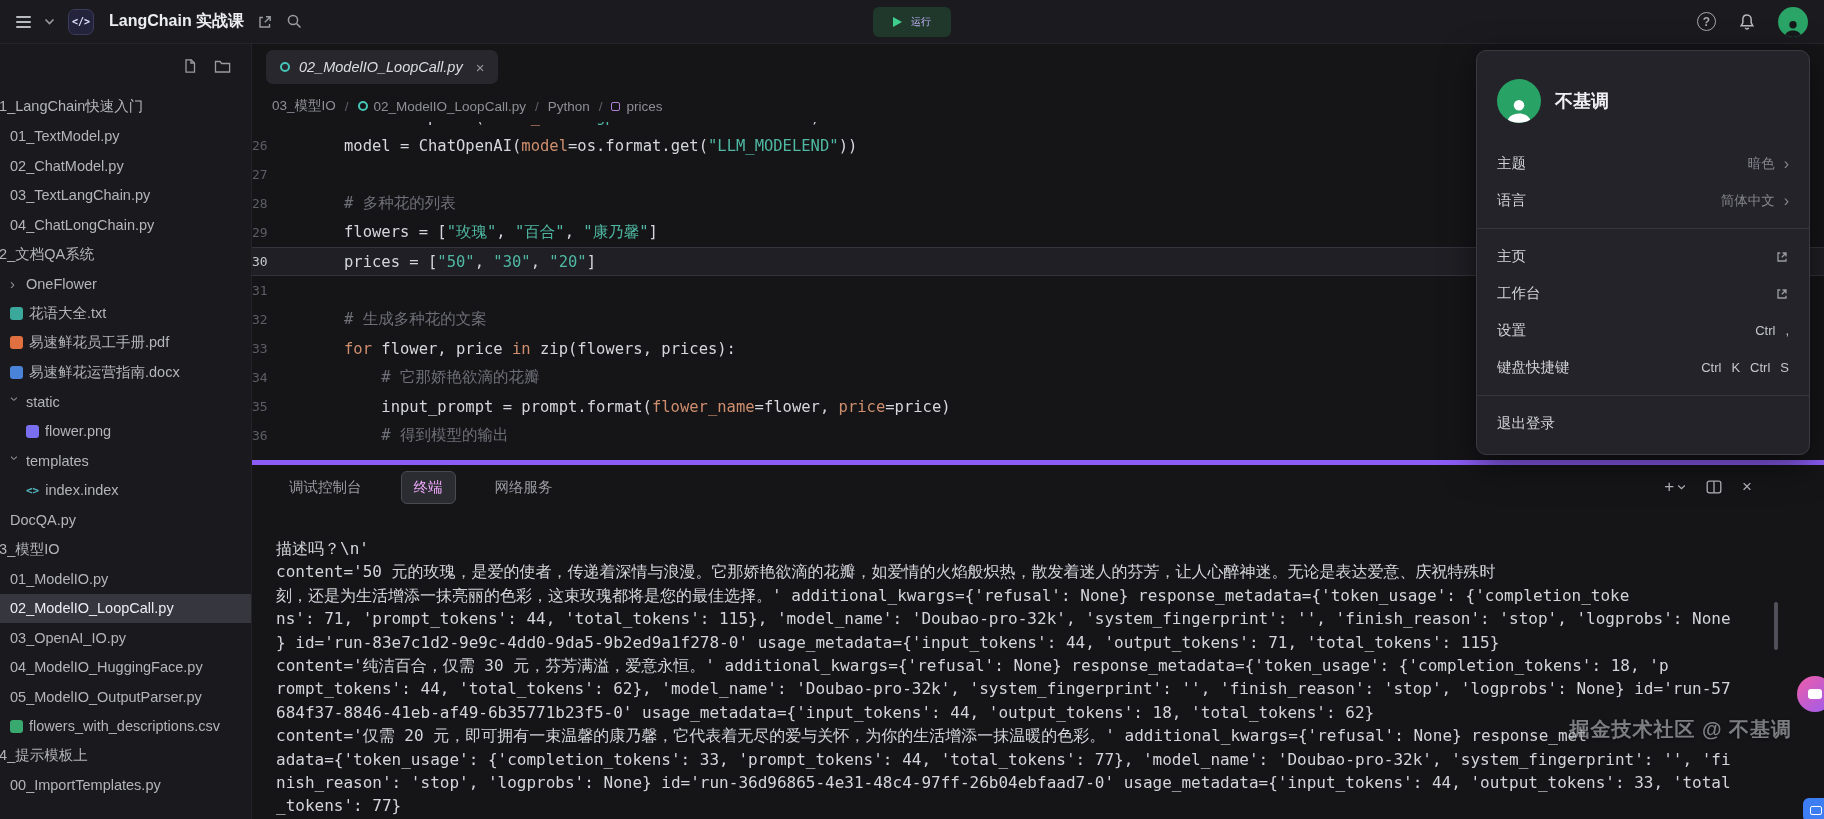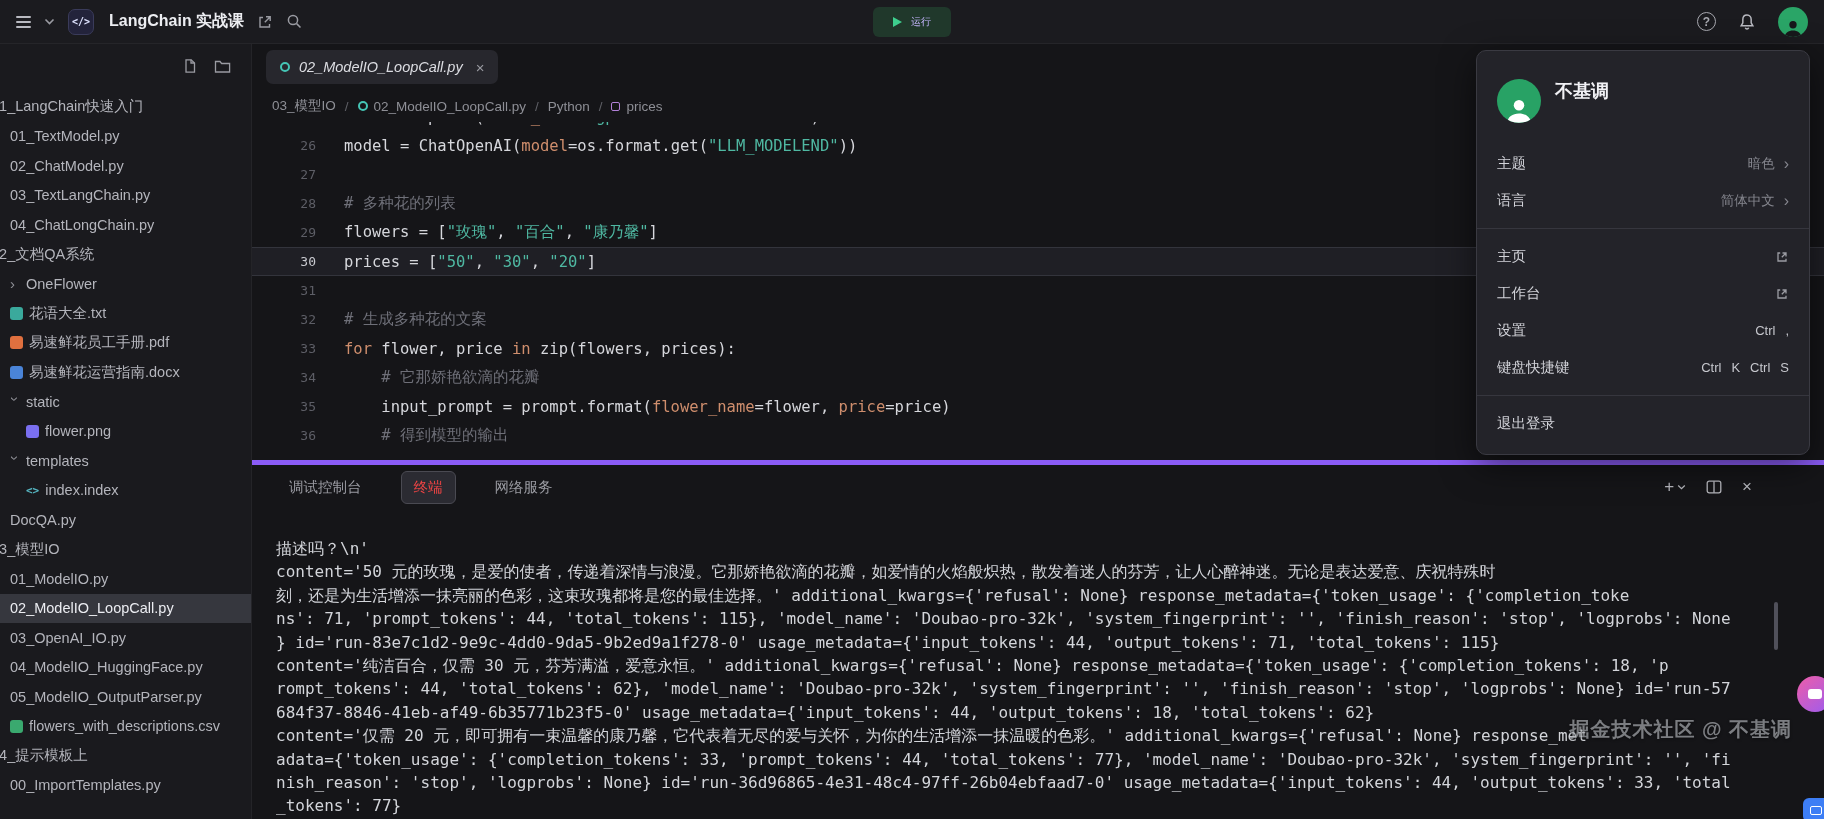--- a/index.html
+++ b/index.html
@@ -66,50 +66,50 @@
   .tab-close{color:#9a9ba2;font-size:15px;margin-left:4px;cursor:pointer}
   .breadcrumbs{height:32px;flex:none;display:flex;align-items:center;gap:9px;
                padding-left:20px;font-size:13.5px;color:#8e8f96}
   .bc-item{display:flex;align-items:center;gap:6px;cursor:pointer}
   .bc-symbol{width:9px;height:9px;border:1.5px solid #b180d7;border-radius:2px;flex:none}
   .bc-sep{color:#5f6066}
   .code-viewport{height:338px;flex:none;overflow:hidden;
                  font-family:"DejaVu Sans Mono",monospace;font-size:15.5px}
   .code-line{height:29px;display:flex;align-items:center}
   #code-lines .code-line:first-child{margin-top:-20px}
-  .gutter{width:64px;text-align:right;font-size:13px;color:#5d5e66;flex:none}
+  .gutter{width:64px;text-align:left;font-size:13px;color:#5d5e66;flex:none}
   .line-text{padding-left:28px;white-space:pre}
   .code-line.active{background:#1f1f25;box-shadow:inset 0 1px 0 #33343c,inset 0 -1px 0 #33343c}
   .code-line.active .gutter{color:#c9cad0}
   .tok-d{color:#d6d7dc}.tok-c{color:#6e6f78}.tok-s{color:#4fb8a2}
   .tok-k{color:#cf8e6d}.tok-p{color:#cf8e6d}
 
   
   .panel{flex:1;min-height:0;border-top:5px solid #8b5cf6;display:flex;flex-direction:column}
   .panel-head{height:44px;flex:none;display:flex;align-items:center;gap:26px;padding:0 72px 0 24px}
   .panel-tab{font-size:14.5px;color:#9a9ba2;padding:6px 12px;border:1px solid transparent;
              border-radius:6px;cursor:pointer;white-space:nowrap}
-  .panel-tab.active{background:#2b2b32;border-color:#4a4a52;color:#ef4444}
+  .panel-tab.active{background:#2b2b32;border-color:#4a4a52;color:#f0abfc}
   .panel-actions{margin-left:auto;display:flex;align-items:center;gap:20px;color:#b6b7bd}
   .pa{display:flex;align-items:center;gap:3px;cursor:pointer;font-size:17px}
   .terminal{flex:1;overflow:hidden;padding:28px 24px 0;
             font-family:"DejaVu Sans Mono","DejaVu Sans",monospace;font-size:16px;
             line-height:23.4px;color:#d3d5da}
   .t-line{white-space:pre;height:23.4px}
   .p-venv{color:#56c990}.p-arrow{color:#45c5b5}
   .p-cursor{display:inline-block;width:9px;height:16px;border:1px solid #c9cad0;
             vertical-align:-2px;margin-left:6px}
   .scroll-thumb{position:absolute;right:46px;top:602px;width:4px;height:48px;
                 background:#50505a;border-radius:2px;z-index:15}
 
   
   .profile-popup{position:absolute;top:50px;right:14px;width:334px;background:#232329;
                  border:1px solid #3a3a42;border-radius:10px;
                  box-shadow:0 10px 34px rgba(0,0,0,.55);z-index:100;padding:10px 0 12px}
-  .pp-header{display:flex;align-items:flex-start;gap:14px;padding:18px 20px 12px}
+  .pp-header{display:flex;align-items:center;gap:14px;padding:18px 20px 12px}
   .pp-avatar{width:44px;height:44px;border-radius:50%;background:#28a265;overflow:hidden;
              display:flex;align-items:flex-end;justify-content:center}
   .pp-name{font-size:18px;font-weight:700;color:#f1f1f5}
   .menu-rows{margin-top:10px}
   .menu-row{height:37px;display:flex;align-items:center;padding:0 20px;cursor:pointer;
             font-size:14.5px;color:#d2d3d9}
   .menu-right{margin-left:auto;display:flex;align-items:center}
   .menu-value{color:#84858d;font-size:13.5px}
   .menu-chev{color:#84858d;font-size:16px;margin-left:9px}
   .kb{color:#c6c7cd;font-size:13px;margin-left:10px}

